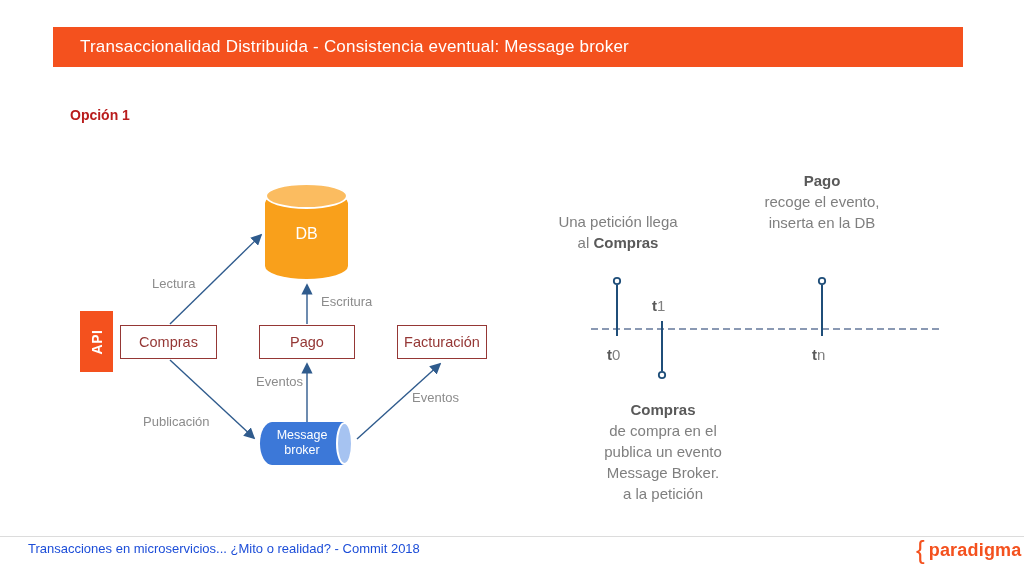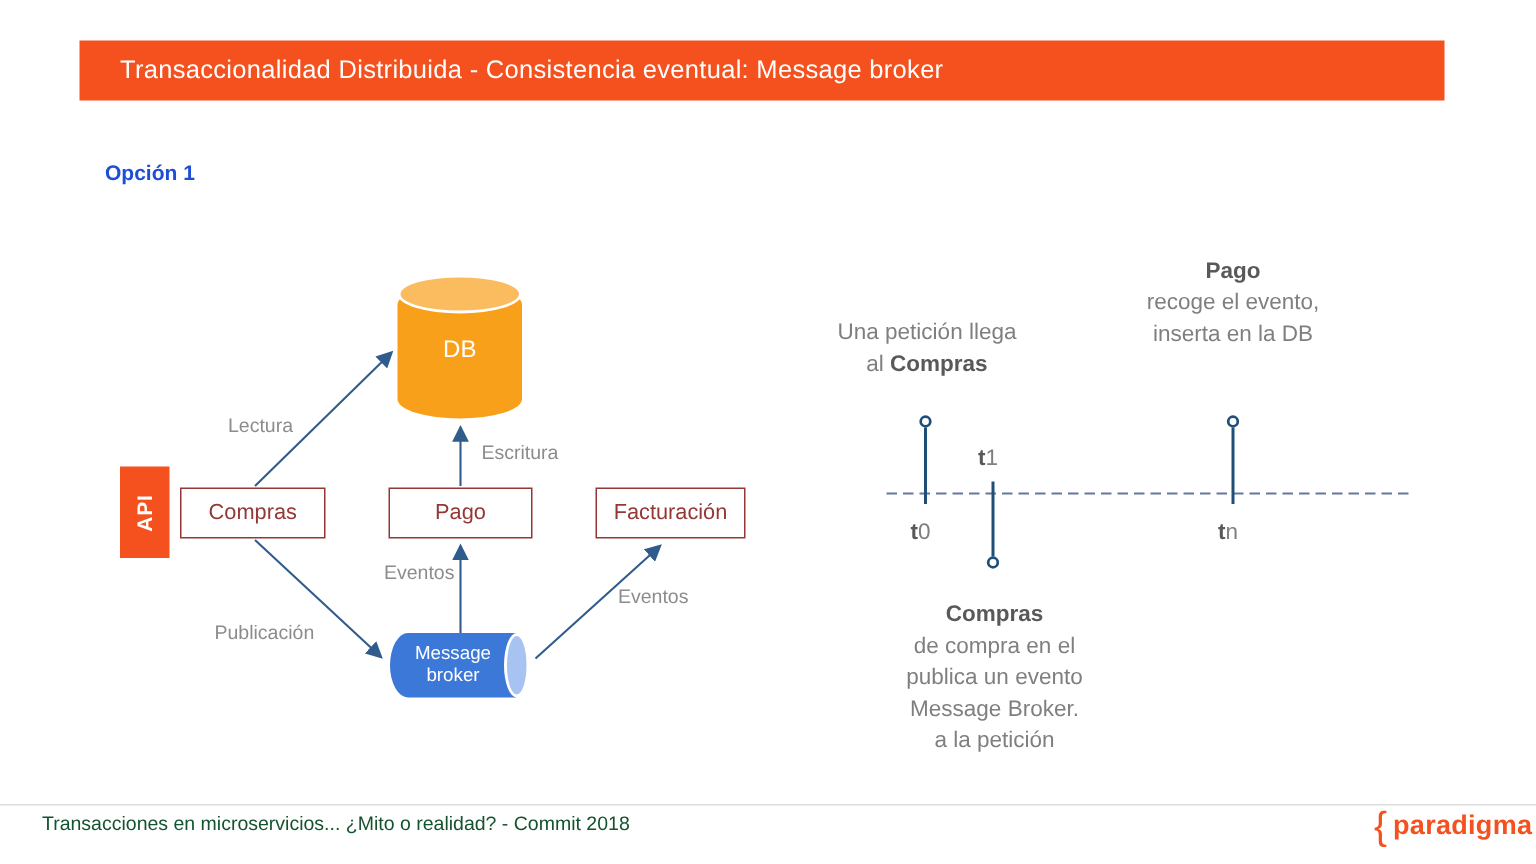--- a/index.html
+++ b/index.html
@@ -16,21 +16,21 @@
   
   .title-bar {
     left:53px; top:27px; width:910px; height:40px;
     background:#F4511E;
     display:flex; align-items:center;
     padding-left:27px;
   }
   .title-bar .title-text { color:#ffffff; font-size:17px; font-weight:400; letter-spacing:0.2px; }
 
   
-  .subtitle { left:70px; top:107px; font-size:14px; font-weight:700; color:#1d4ed8; }
+  .subtitle { left:70px; top:107px; font-size:14px; font-weight:700; color:#b91c1c; }
 
   
   svg.overlay { position:absolute; left:0; top:0; width:1024px; height:576px; pointer-events:none; }
 
   
   .db { left:265px; top:183px; width:83px; height:96px; }
   .db-body { position:absolute; left:0; top:7px; width:83px; height:89px; background:#F9A01B; border-radius:50% / 13px; }
   .db-cap  { position:absolute; left:0; top:0; width:83px; height:26px; background:#FBBC60; border-radius:50%; border:2px solid #ffffff; }
   .db-label { position:absolute; left:0; top:42px; width:100%; text-align:center; color:#ffffff; font-size:16px; }
 
@@ -40,21 +40,21 @@
 
   
   .svc {
     top:325px; height:34px; background:#ffffff;
     border:1.5px solid #953735; color:#953735;
     display:flex; align-items:center; justify-content:center;
     font-size:14.5px;
   }
   .svc-compras { left:120px; width:97px; }
   .svc-pago { left:259px; width:96px; }
-  .svc-fact { left:397px; width:100px; }
+  .svc-fact { left:397px; width:90px; }
 
   
   .broker { left:260px; top:422px; width:93px; height:43px; }
   .broker-body { position:absolute; left:0; top:0; width:84px; height:43px; background:#3C78D8; border-radius:12px 0 0 12px / 21.5px 0 0 21.5px; }
   .broker-cap { position:absolute; left:76px; top:0; width:17px; height:43px; background:#A6C3F1; border-radius:50%; border:2px solid #ffffff; }
   .broker-label { position:absolute; left:0; top:6px; width:84px; text-align:center; color:#ffffff; font-size:12.5px; line-height:15px; }
 
   
   .edge-lbl { font-size:13px; color:#8C8C8C; white-space:nowrap; }
   .lbl-lectura { left:152px; top:276px; }
@@ -73,21 +73,21 @@
   
   .tmark { font-size:15px; white-space:nowrap; }
   .tmark .t-bold { font-weight:700; color:#595959; }
   .tmark .t-sub { font-weight:400; color:#7F7F7F; }
   .tmark-t0 { left:607px; top:346px; }
   .tmark-t1 { left:652px; top:297px; }
   .tmark-tn { left:812px; top:346px; }
 
   
   .footer-line { left:0; top:536px; width:1024px; height:1px; background:#DCDCDC; }
-  .footer-text { left:28px; top:541px; font-size:13px; color:#14532d; }
+  .footer-text { left:28px; top:541px; font-size:13px; color:#1d4ed8; }
   .logo { left:916px; top:538px; display:flex; align-items:center; gap:4px; color:#F4511E; }
   .logo .brace { font-size:26px; font-weight:400; line-height:24px; }
   .logo .logo-text { font-size:18px; font-weight:700; letter-spacing:0.2px; }
 </style>
 </head>
 <body>
 
 <div class="abs title-bar">
   <span class="title-text">Transaccionalidad Distribuida - Consistencia eventual: Message broker</span>
 </div>

